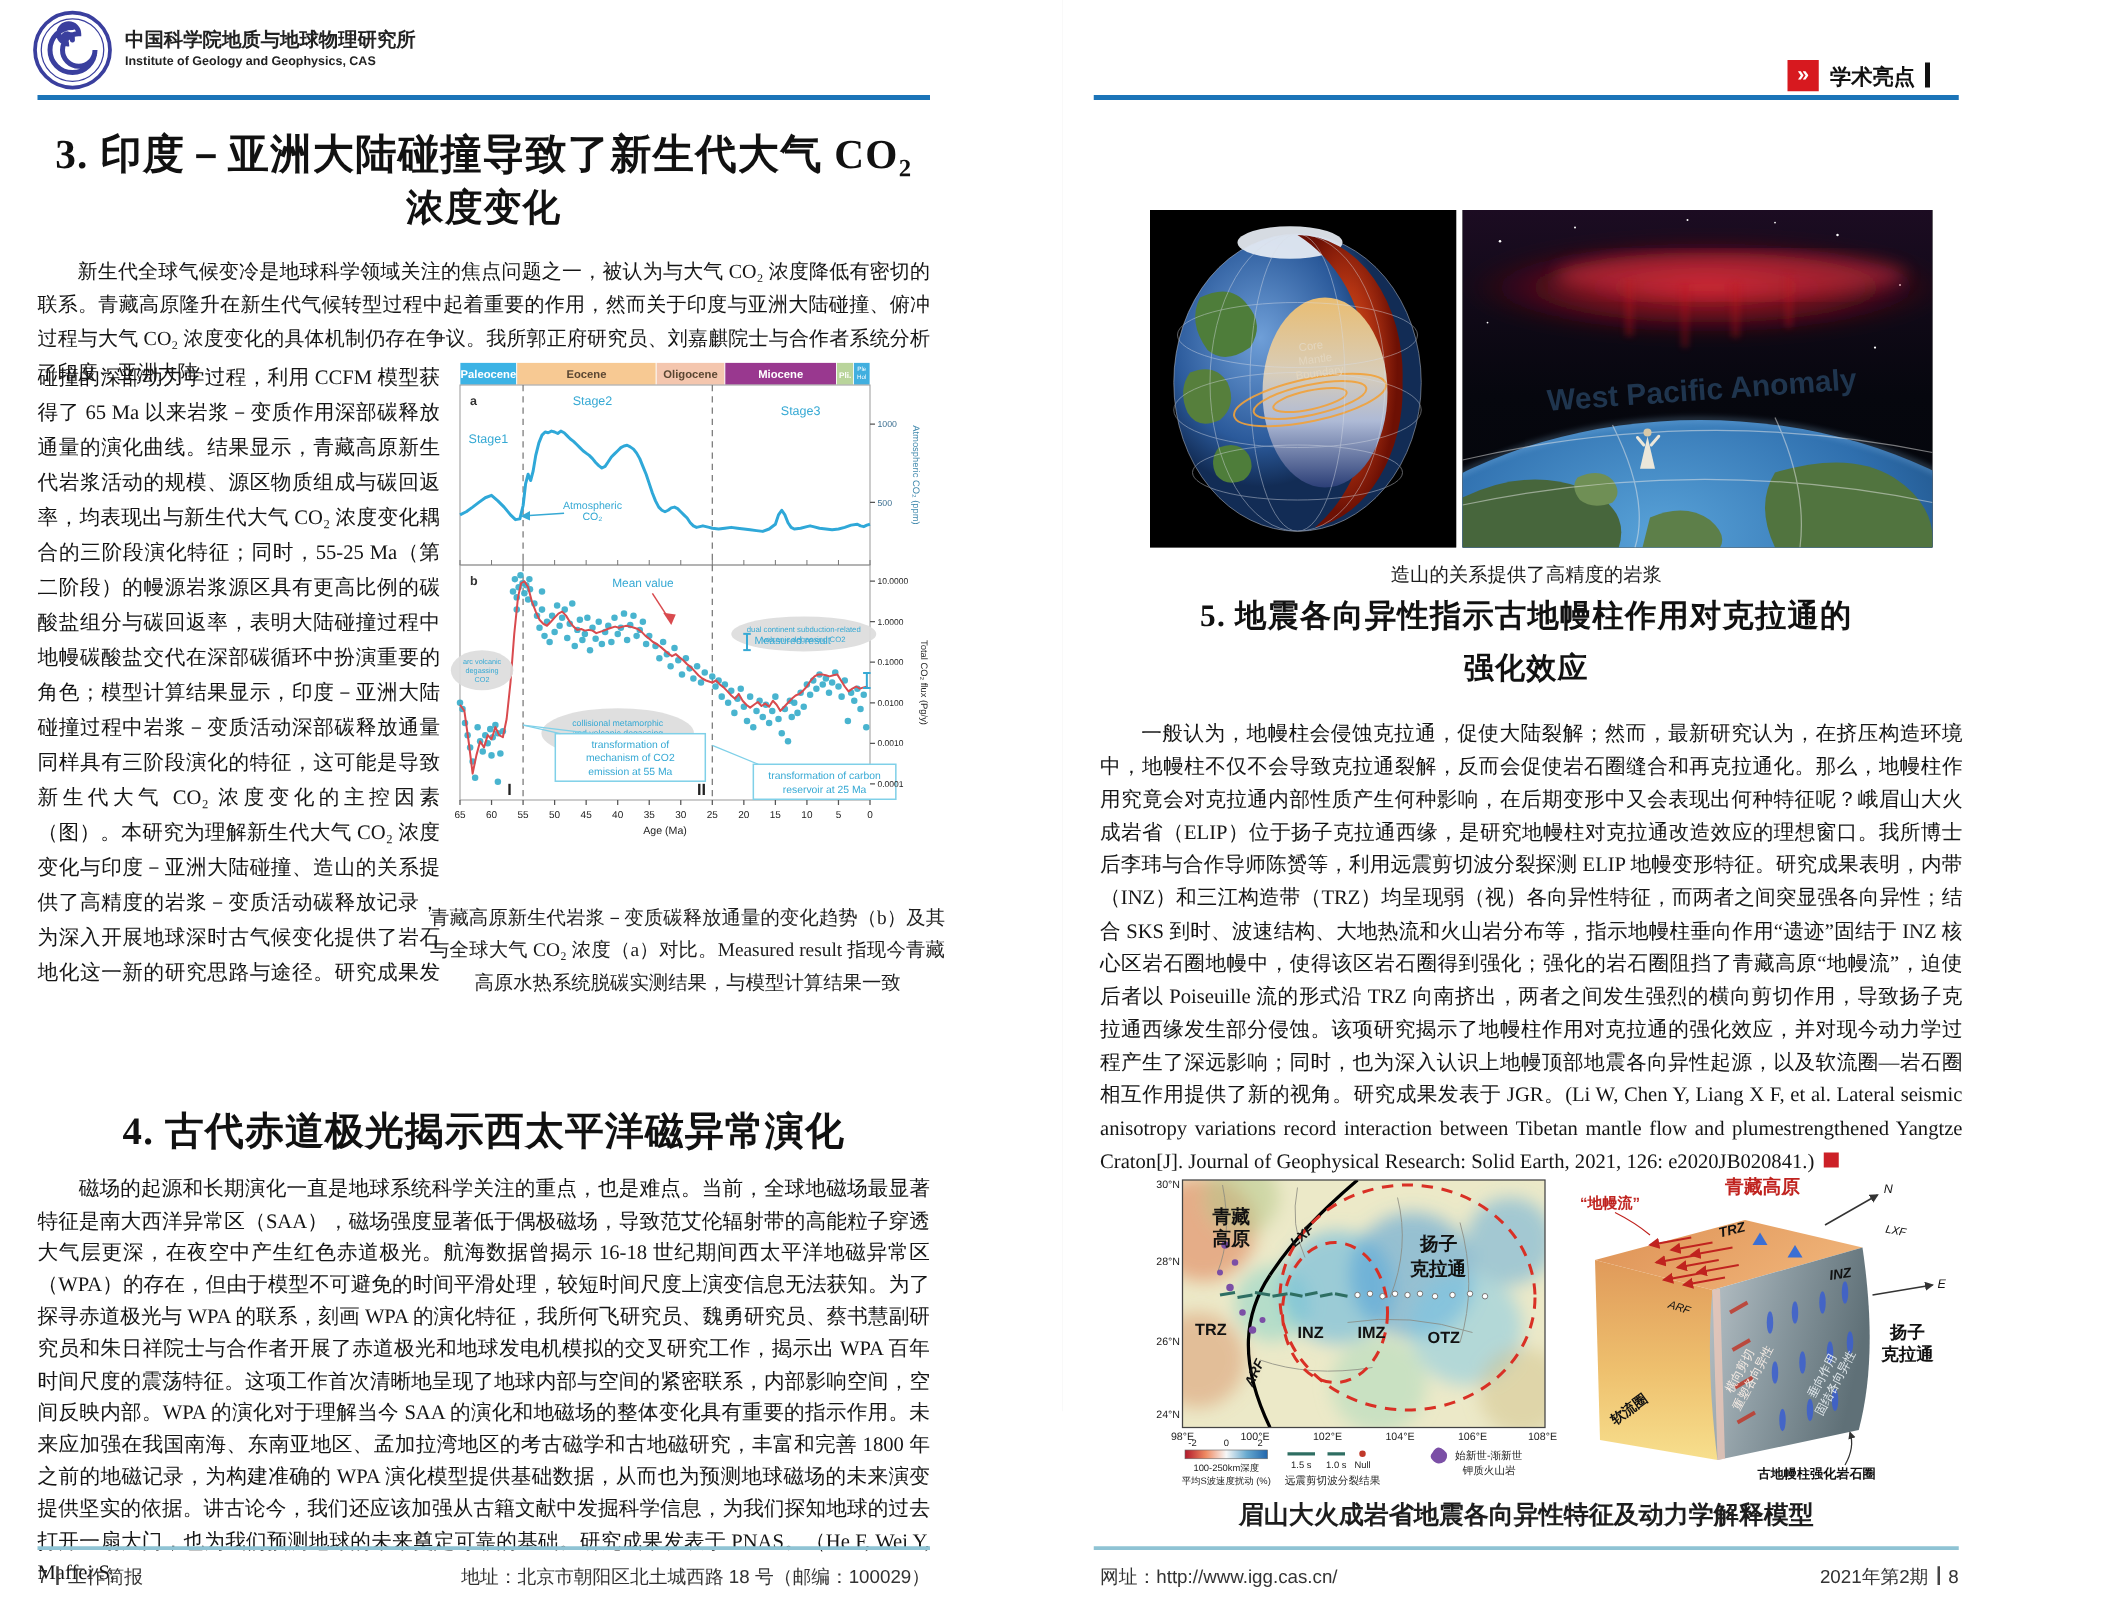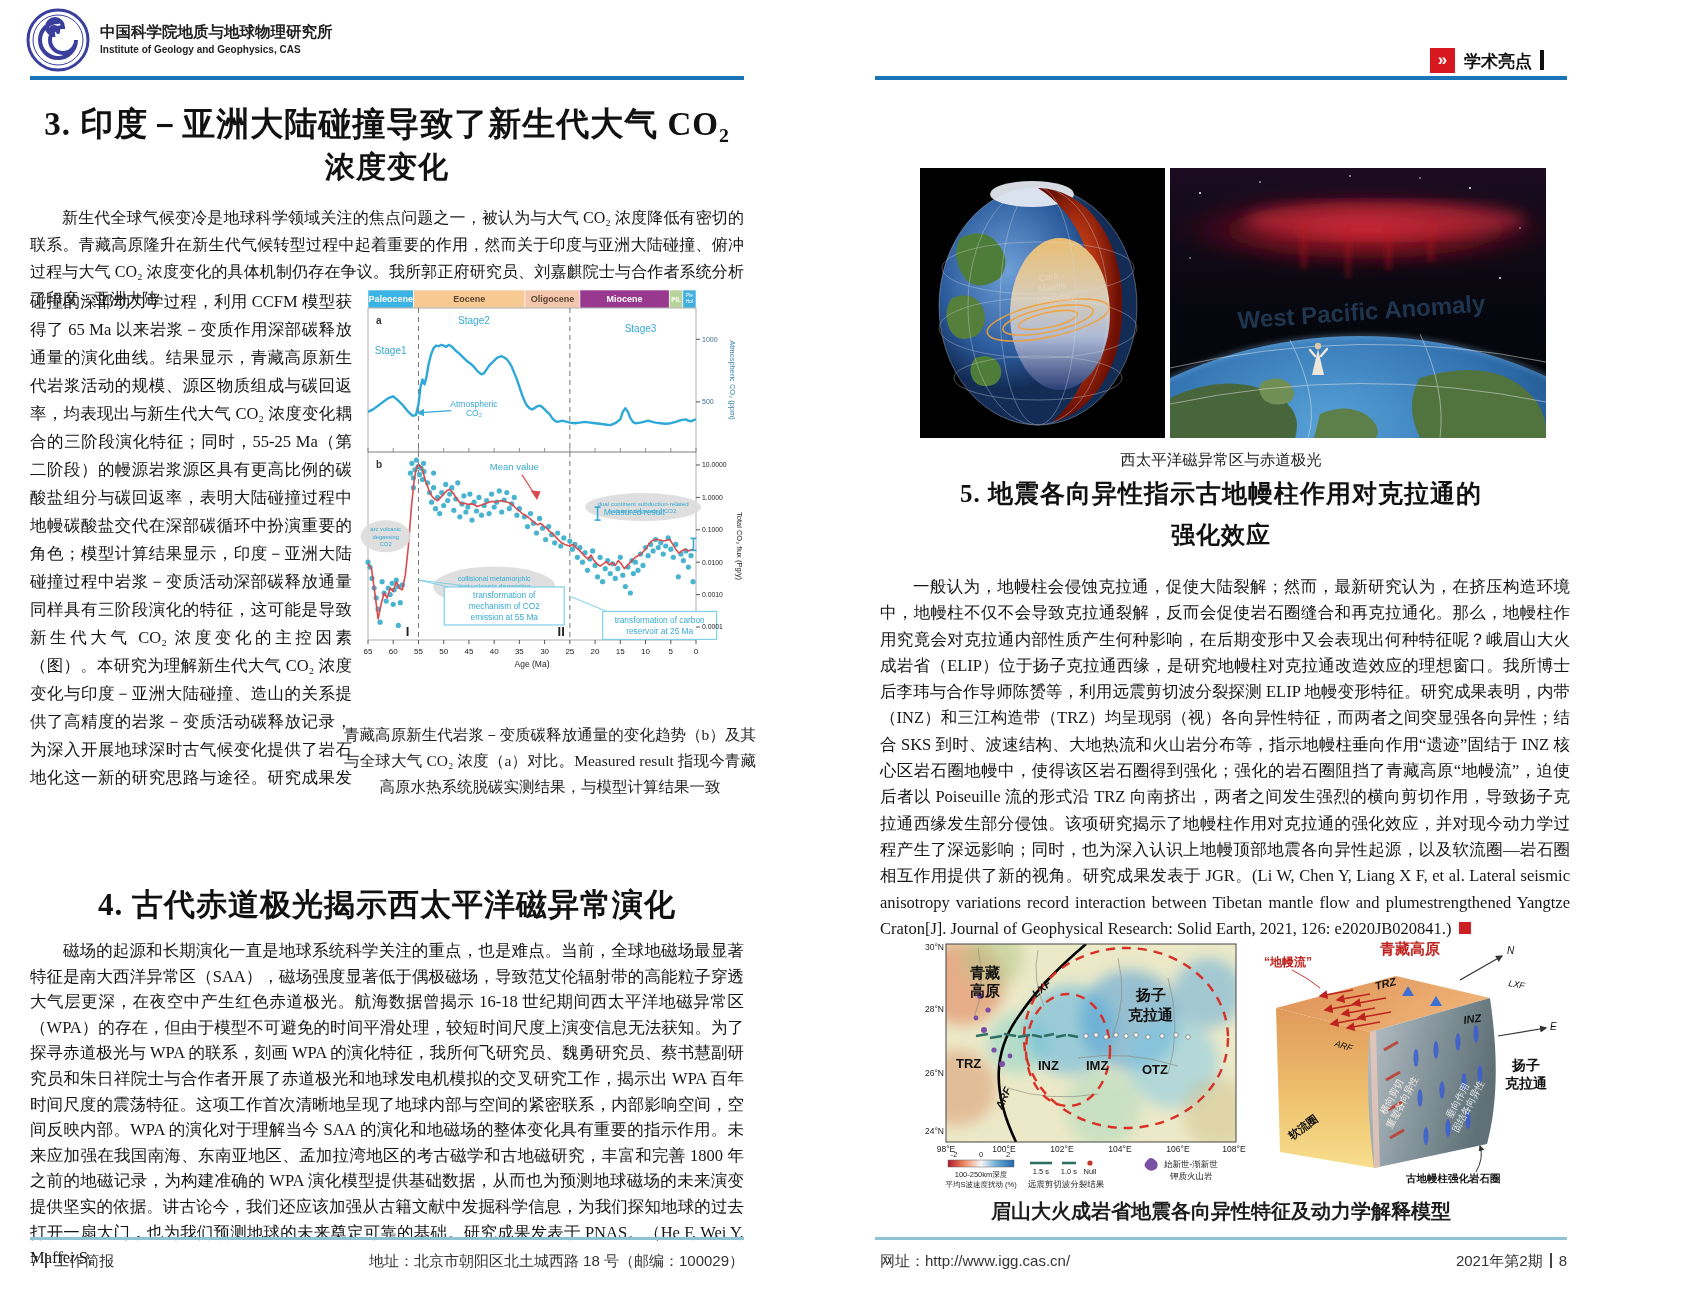--- a/index.html
+++ b/index.html
@@ -437,21 +437,21 @@
         <path d="M250,166 q26,56 20,104"></path>
       </g>
       <text x="192" y="152" font-size="24" font-weight="bold" fill="#223a55" opacity="0.9" text-anchor="middle" transform="rotate(-4 192 152)">West Pacific Anomaly</text>
       <g>
         <circle cx="148" cy="178" r="3.2" fill="#d9c9a8"></circle>
         <path d="M148,181 l-6,26 h12 z" fill="#ece7da"></path>
         <path d="M145,188 l-5,-6 M151,188 l6,-7" stroke="#ece7da" stroke-width="2.4" stroke-linecap="round"></path>
       </g>
     </svg>
 
-    <div class="abs caption-center" style="left:25px;top:450px;width:692px;font-size:15.5px;">西太平洋磁异常区与赤道极光</div>
+    <div class="abs caption-center" style="left:25px;top:450px;width:692px;font-size:15.5px;">造山的关系提供了高精度的岩浆</div>
 
     <div class="abs sec-title" style="left:25px;top:478px;width:692px;font-size:25px;">5. 地震各向异性指示古地幔柱作用对克拉通的</div>
     <div class="abs sec-title" style="left:25px;top:520px;width:692px;font-size:24px;">强化效应</div>
     <div class="abs body-text indent" style="left:30px;top:574px;width:690px;font-size:16.5px;line-height:26.3px;"><span>一般认为，地幔柱会侵蚀克拉通，促使大陆裂解；然而，最新研究认为，在挤压构造环境中，地幔柱不仅不会导致克拉通裂解，反而会促使岩石圈缝合和再克拉通化。那么，地幔柱作用究竟会对克拉通内部性质产生何种影响，在后期变形中又会表现出何种特征呢？峨眉山大火成岩省（ELIP）位于扬子克拉通西缘，是研究地幔柱对克拉通改造效应的理想窗口。我所博士后李玮与合作导师陈赟等，利用远震剪切波分裂探测 ELIP 地幔变形特征。研究成果表明，内带（INZ）和三江构造带（TRZ）均呈现弱（视）各向异性特征，而两者之间突显强各向异性；结合 SKS 到时、波速结构、大地热流和火山岩分布等，指示地幔柱垂向作用“遗迹”固结于 INZ 核心区岩石圈地幔中，使得该区岩石圈得到强化；强化的岩石圈阻挡了青藏高原“地幔流”，迫使后者以 Poiseuille 流的形式沿 TRZ 向南挤出，两者之间发生强烈的横向剪切作用，导致扬子克拉通西缘发生部分侵蚀。该项研究揭示了地幔柱作用对克拉通的强化效应，并对现今动力学过程产生了深远影响；同时，也为深入认识上地幔顶部地震各向异性起源，以及软流圈—岩石圈相互作用提供了新的视角。研究成果发表于 JGR。(Li W, Chen Y, Liang X F, et al. Lateral seismic anisotropy variations record interaction between Tibetan mantle flow and plumestrengthened Yangtze Craton[J]. Journal of Geophysical Research: Solid Earth, 2021, 126: e2020JB020841.)</span><span class="red-sq"></span></div>
 
     <svg class="abs" style="left:68px;top:938px;" width="330" height="252" viewBox="0 0 330 252">
       <defs>
         <linearGradient id="cbar" x1="0" y1="0" x2="1" y2="0">
             <stop offset="0%" stop-color="#b2182b"></stop>
             <stop offset="25%" stop-color="#ef8a62"></stop>

